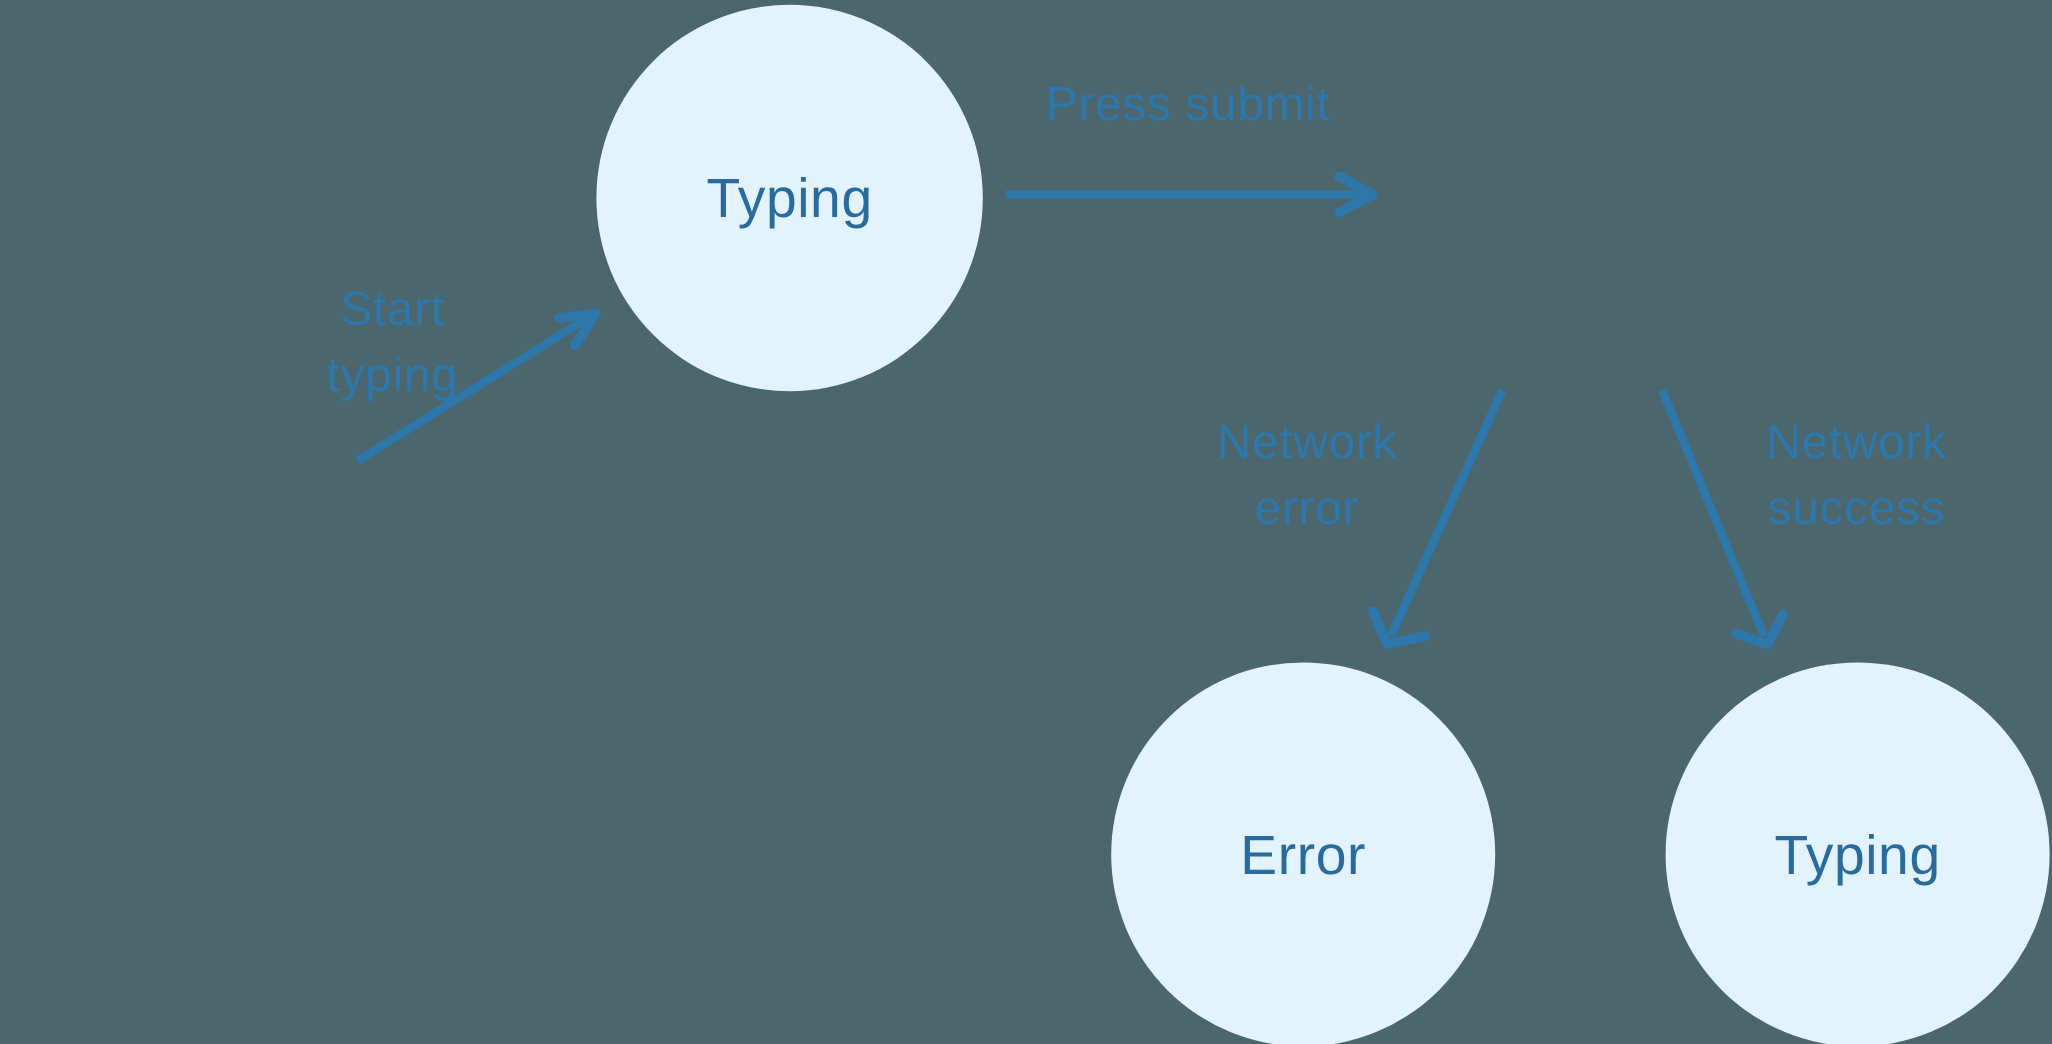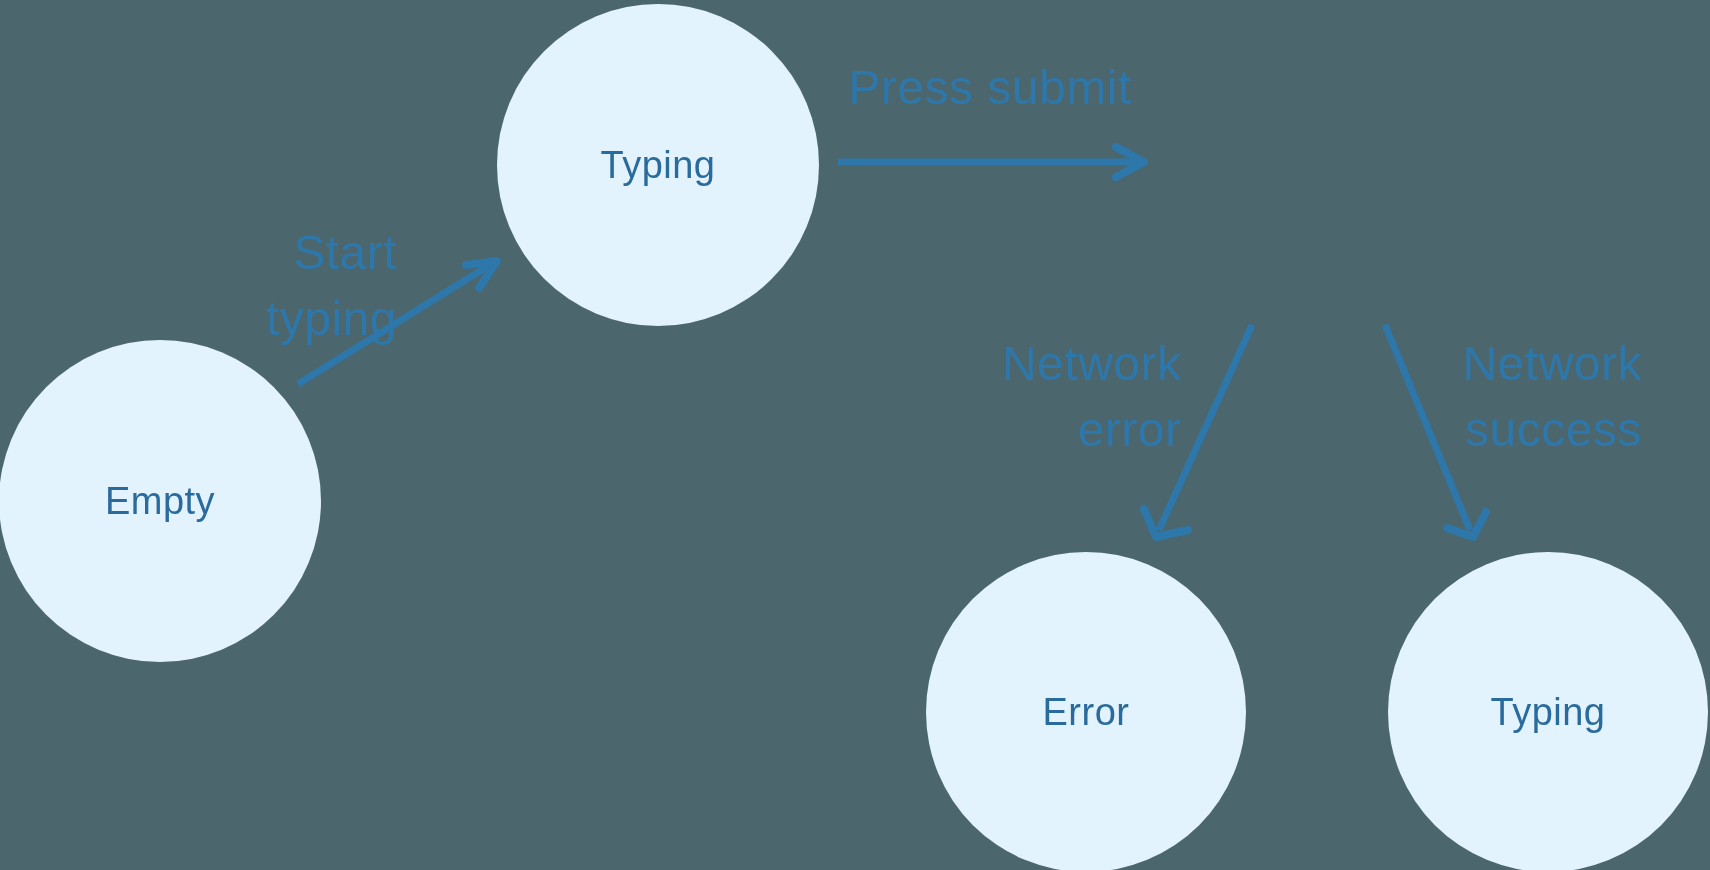--- a/index.html
+++ b/index.html
@@ -20,39 +20,39 @@
   .edges line{stroke:var(--edge);stroke-width:7;}
   .edges polyline{stroke:var(--edge);stroke-width:8;fill:none;stroke-linecap:round;stroke-linejoin:round;}
   .node{
     position:absolute;
     border-radius:50%;
     background:var(--node-fill);
     display:flex;align-items:center;justify-content:center;
   }
   .node-label{
     color:var(--node-text);
-    font-size:38px;
+    font-size:46px;
     font-weight:500;
     letter-spacing:0.5px;
     white-space:nowrap;
   }
   .node-empty     {left:-1px;  top:340px; width:322px;height:322px;}
   .node-typing    {left:497px; top:4px;   width:322px;height:322px;}
   .node-submitting{left:1167px;top:2px;   width:322px;height:322px;}
   .node-error     {left:926px; top:552px; width:320px;height:320px;}
   .node-success   {left:1388px;top:552px; width:320px;height:320px;}
   .edge-label{
     position:absolute;
     transform:translate(-50%,-50%);
     color:var(--edge);
-    font-size:48px;
+    font-size:40px;
     font-weight:500;
     letter-spacing:0.5px;
     line-height:1.38;
-    text-align:right;
+    text-align:center;
   }
   .label-start-typing   {left:327px; top:238px; width:140px;margin-top:48px;}
   .label-press-submit   {left:990px; top:88px;  white-space:nowrap;}
   .label-network-error  {left:1089px;top:397px; width:185px;}
   .label-network-success{left:1547px;top:397px; width:190px;}
 </style>
 </head>
 <body>
 
 <div class="stage">
@@ -69,23 +69,20 @@
     <g>
       <line x1="1252" y1="325" x2="1159" y2="530"></line>
       <polyline points="1144,509 1156,537 1188,530"></polyline>
     </g>
     <g>
       <line x1="1385" y1="325" x2="1470" y2="530"></line>
       <polyline points="1447,528 1473,537 1486,512"></polyline>
     </g>
   </svg>
 
-  <div class="node node-empty">
-    <span class="node-label">Empty</span>
-  </div>
 
   <div class="node node-typing">
     <span class="node-label">Typing</span>
   </div>
 
 
   <div class="node node-error">
     <span class="node-label">Error</span>
   </div>
 

